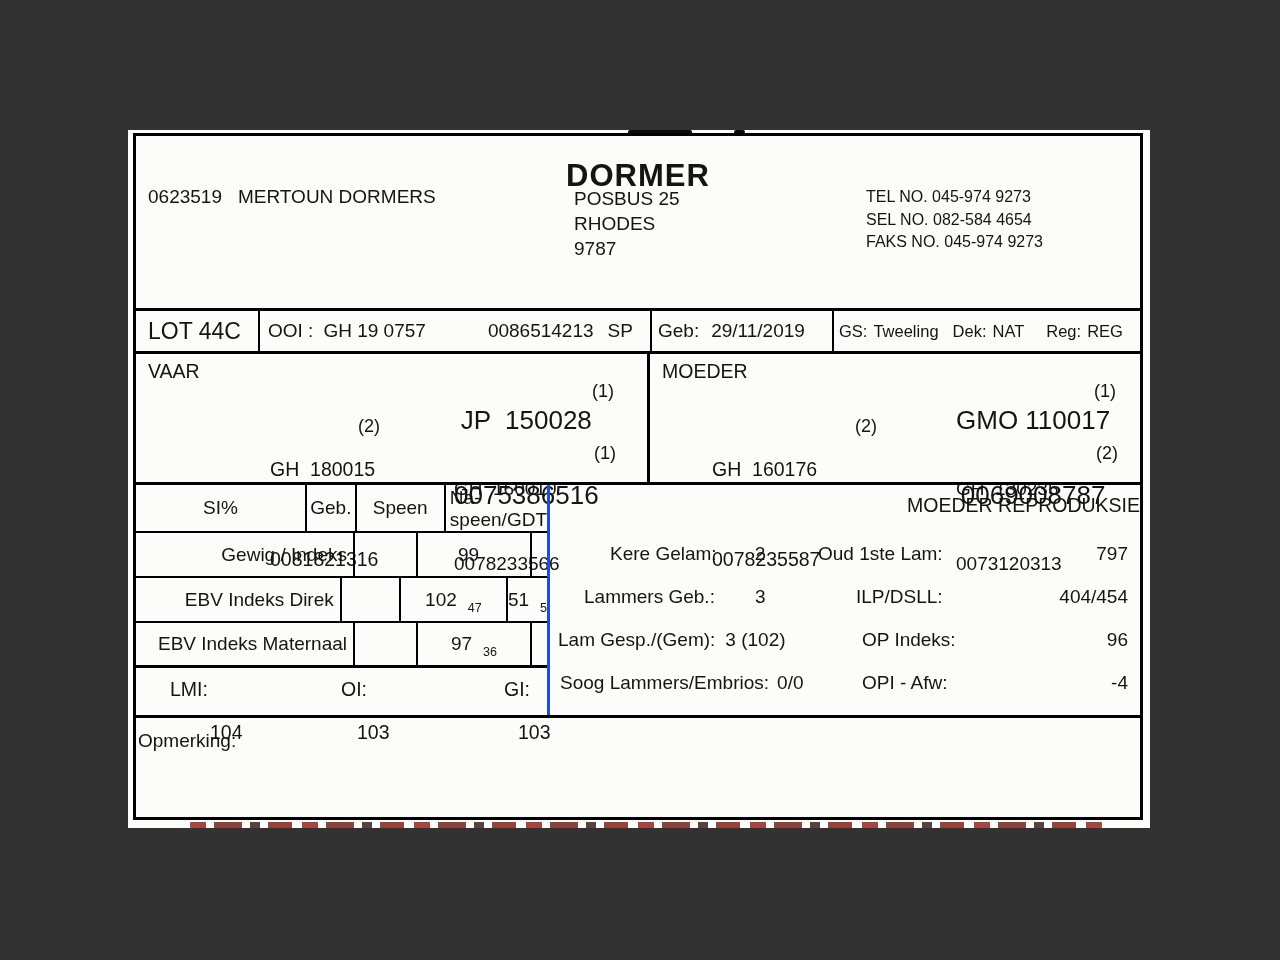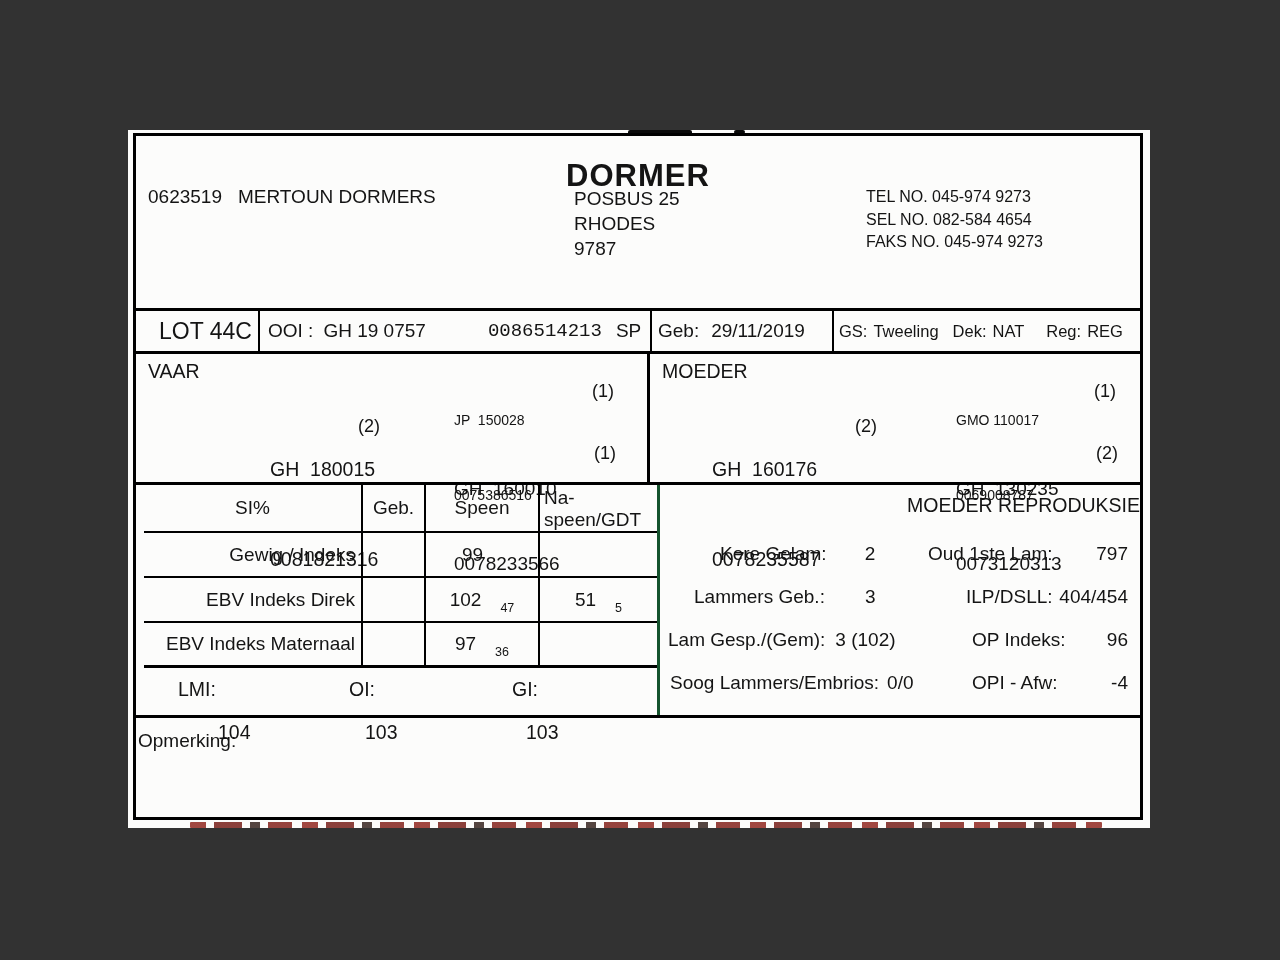--- a/index.html
+++ b/index.html
@@ -35,72 +35,72 @@
   .breeder .stud { margin-left:16px; }
   .addr { position:absolute; left:438px; top:50px; font-size:19px; line-height:25px; }
   .contact { position:absolute; left:730px; top:50px; font-size:16px; line-height:22.5px; }
   
   .sec-lot {
     position:absolute; left:0; top:172px; width:100%; height:46px;
     border-top:3px solid #000; border-bottom:3px solid #000; box-sizing:border-box;
     display:flex; align-items:stretch;
   }
   .lc { box-sizing:border-box; display:flex; align-items:center; white-space:pre; }
-  .lc1 { width:122px; font-size:23px; padding-left:23px; }
+  .lc1 { width:122px; font-size:23px; padding-left:12px; }
   .lc2 { width:392px; border-left:2px solid #000; font-size:19px; padding-left:8px; }
   .lc2 .ooi-id { margin-left:10px; }
-  .lc2 .ooi-reg { margin-left:62px;font-family:Liberation Mono, monospace; }
+  .lc2 .ooi-reg { margin-left:62px; }
   .lc2 .ooi-suffix { margin-left:14px; }
   .lc3 { width:182px; border-left:2px solid #000; font-size:19px; padding-left:6px; }
   .lc3 .geb-date { margin-left:12px; }
   .lc4 { flex:1; border-left:2px solid #000; font-size:16.5px; padding-left:5px; }
   .lc4 .sp { margin-left:6px; }
   .lc4 .dek { margin-left:14px; }
   .lc4 .regl { margin-left:22px; }
   
   .sec-ped { position:absolute; left:0; top:218px; width:100%; height:128px; display:flex; }
   .ped-pane { position:relative; box-sizing:border-box; white-space:pre; font-size:19.5px; }
   .ped-left { width:514px; border-right:3px solid #000;padding-left:40px; }
   .ped-right { flex:1; }
   .ph { position:absolute; left:12px; top:6px; }
   .parent-block { position:absolute; top:40px; line-height:30px; }
   .ped-left  .parent-block { left:86px;margin-left:48px; }
   .ped-right .parent-block { left:62px; }
   .parent-note { position:absolute; top:62px; font-size:18px; }
   .ped-left  .parent-note { left:222px; }
   .ped-right .parent-note { left:205px; }
-  .gp1 { position:absolute; top:4px; line-height:25px; font-size:14px; }
+  .gp1 { position:absolute; top:4px; line-height:25px; font-size:26px;text-align:center; }
   .gp2 { position:absolute; top:72px; line-height:25px; font-size:19px; }
   .ped-left  .gp1, .ped-left  .gp2 { left:318px; }
   .ped-right .gp1, .ped-right .gp2 { left:306px; }
   .gp1-note { position:absolute; top:27px; font-size:18px; }
   .gp2-note { position:absolute; top:89px; font-size:18px; }
   .ped-left  .gp1-note { left:456px; }
   .ped-left  .gp2-note { left:458px; }
   .ped-right .gp1-note { left:444px; }
   .ped-right .gp2-note { left:446px; }
   
   .sec-lower {
     position:absolute; left:0; top:346px; width:100%; height:236px;
     border-top:3px solid #000; border-bottom:3px solid #000; box-sizing:border-box;
     display:flex;
   }
-  .lower-left { width:524px; border-right:3px solid #14532d; box-sizing:border-box;padding-left:8px; }
+  .lower-left { width:414px; border-right:3px solid #1d4ed8; box-sizing:border-box; }
   .trow { display:flex; border-bottom:2px solid #000; box-sizing:border-box; }
   .trow.thead { height:48px; }
   .trow.r { height:45px; }
   .trow.rlast { border-bottom:3px solid #000; }
   .cell { box-sizing:border-box; display:flex; align-items:center; justify-content:center; font-size:19px; }
   .cl { width:219px; border-right:2px solid #000; }
   .cg { width:63px;  border-right:2px solid #000; }
   .cs { width:114px; border-right:2px solid #000; }
   .cn { flex:1; }
   .cell.lab { justify-content:flex-end; padding-right:6px; text-align:right; }
   .cell.th-n { align-items:flex-start; justify-content:flex-start; padding:2px 0 0 4px; line-height:22px; white-space:normal; text-align:left; }
-  .sub { font-size:12.5px; position:relative; top:8px; margin-left:19px; }
+  .sub { font-size:12.5px; position:relative; top:8px; margin-left:11px; }
   .lmi-row { position:relative; height:45px; font-size:19.5px; }
   .pair { position:absolute; top:0; line-height:43px; display:flex;flex-direction:column; }
   .p-lmi { left:34px; }  .p-lmi .pv { margin-left:40px; }
   .p-oi  { left:205px; } .p-oi  .pv { margin-left:16px; }
   .p-gi  { left:368px; } .p-gi  .pv { margin-left:14px; }
   
   .repro { position:relative; flex:1; font-size:19px; }
   .repro-head { text-align:right; padding-top:9px; font-size:19.5px; }
   .repro-row { position:absolute; left:0; right:0; height:28px; }
   .rr1 { top:58px; }  .rr2 { top:101px; } .rr3 { top:144px; } .rr4 { top:187px; }

